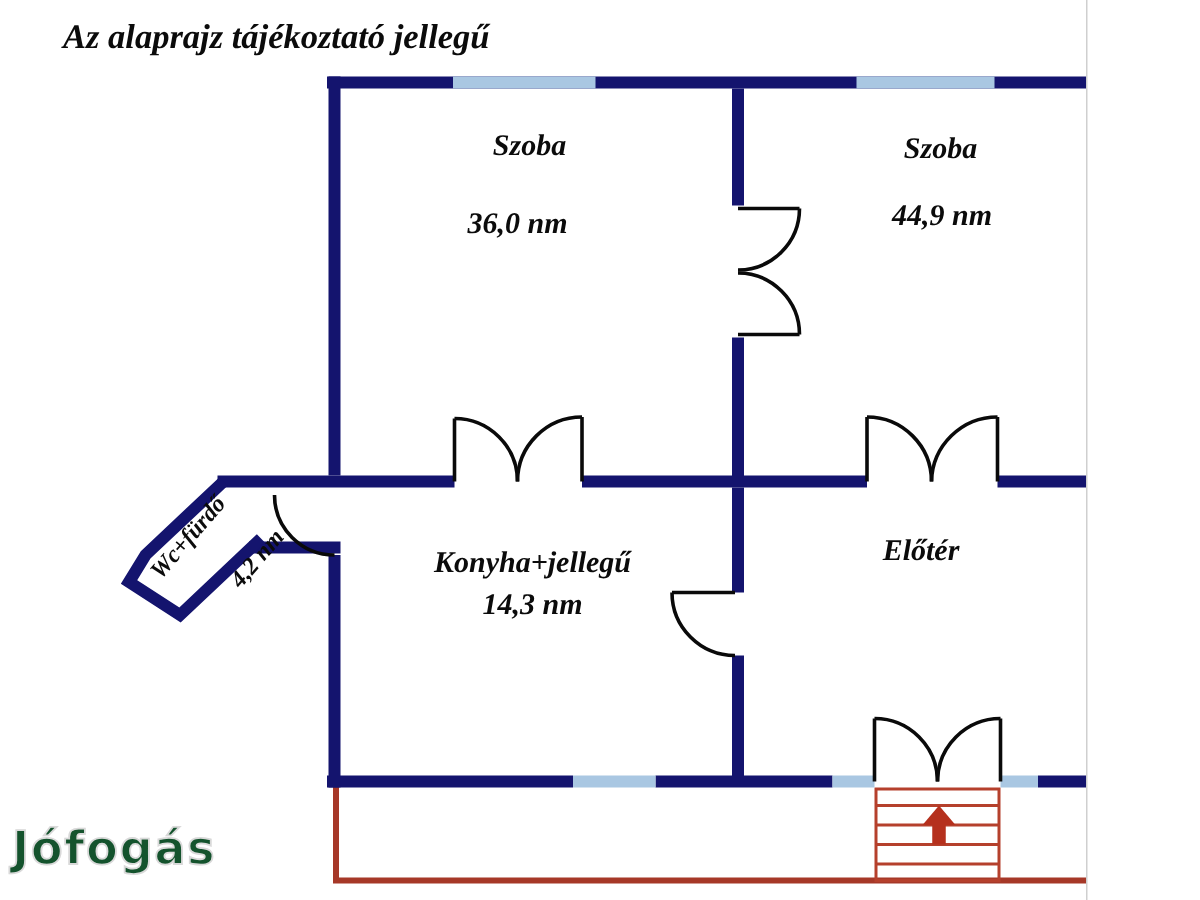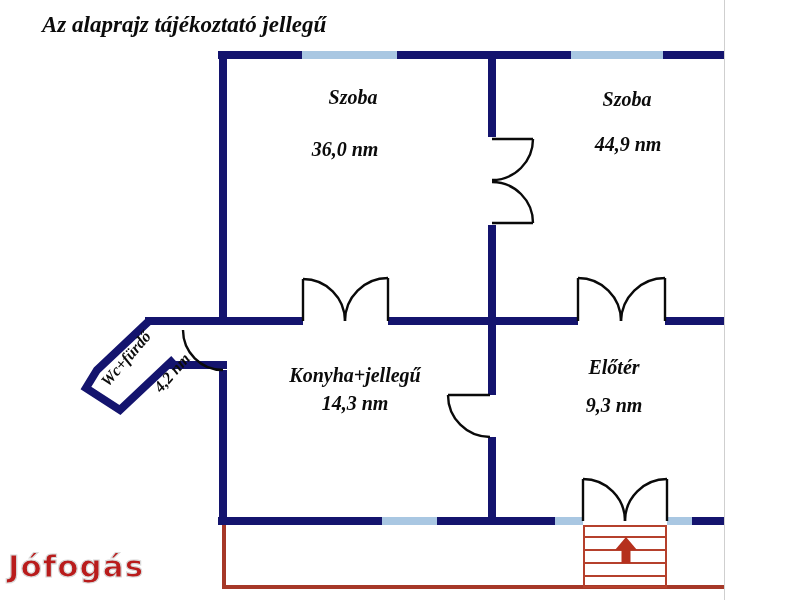--- a/index.html
+++ b/index.html
@@ -12,21 +12,21 @@
   #plan-svg{position:absolute;left:0;top:0;width:800px;height:600px;}
   .lbl{
     position:absolute;color:#0b0b0b;font-weight:bold;font-style:italic;
     font-size:20px;text-align:center;white-space:nowrap;line-height:1.1;
   }
   .lbl-title{font-size:23px;text-align:left;}
   .lbl-wc{font-size:16px;transform:rotate(-49deg);}
   #watermark{
     position:absolute;left:8px;top:548px;
     font-family:"DejaVu Sans", sans-serif;font-weight:bold;font-size:31px;
-    color:#b91c1c;-webkit-text-stroke:1.2px var(--watermark_outline);
+    color:#14532d;-webkit-text-stroke:1.2px var(--watermark_outline);
     text-shadow:0 0 1px #e2e2e2;letter-spacing:1px;
   }
   :root{
     --wall:#14146e; --window:#a9c7e2; --terrace:#a63828;
     --stairs:#b5402c; --arrow:#b5301d; --watermark_outline:#d9d9d9;
   }
 </style>
 </head>
 <body>
 
@@ -127,19 +127,18 @@
   <div class="lbl" style="left:293px;top:86px;width:120px;">Szoba</div>
   <div class="lbl" style="left:285px;top:138px;width:120px;">36,0 nm</div>
 
   <div class="lbl" style="left:567px;top:88px;width:120px;">Szoba</div>
   <div class="lbl" style="left:568px;top:133px;width:120px;">44,9 nm</div>
 
   <div class="lbl" style="left:265px;top:364px;width:180px;">Konyha+jellegű</div>
   <div class="lbl" style="left:295px;top:382px;width:120px;margin-top:10px;">14,3 nm</div>
 
   <div class="lbl" style="left:554px;top:356px;width:120px;">Előtér</div>
-  <div class="lbl" style="left:554px;top:394px;width:120px;">9,3 nm</div>
 
   <div class="lbl lbl-wc" style="left:74px;top:350px;width:104px;">Wc+fürdő</div>
   <div class="lbl lbl-wc" style="left:130px;top:364px;width:84px;">4,2 nm</div>
 
   <div id="watermark">Jófogás</div>
 </div>
 
 </body></html>

